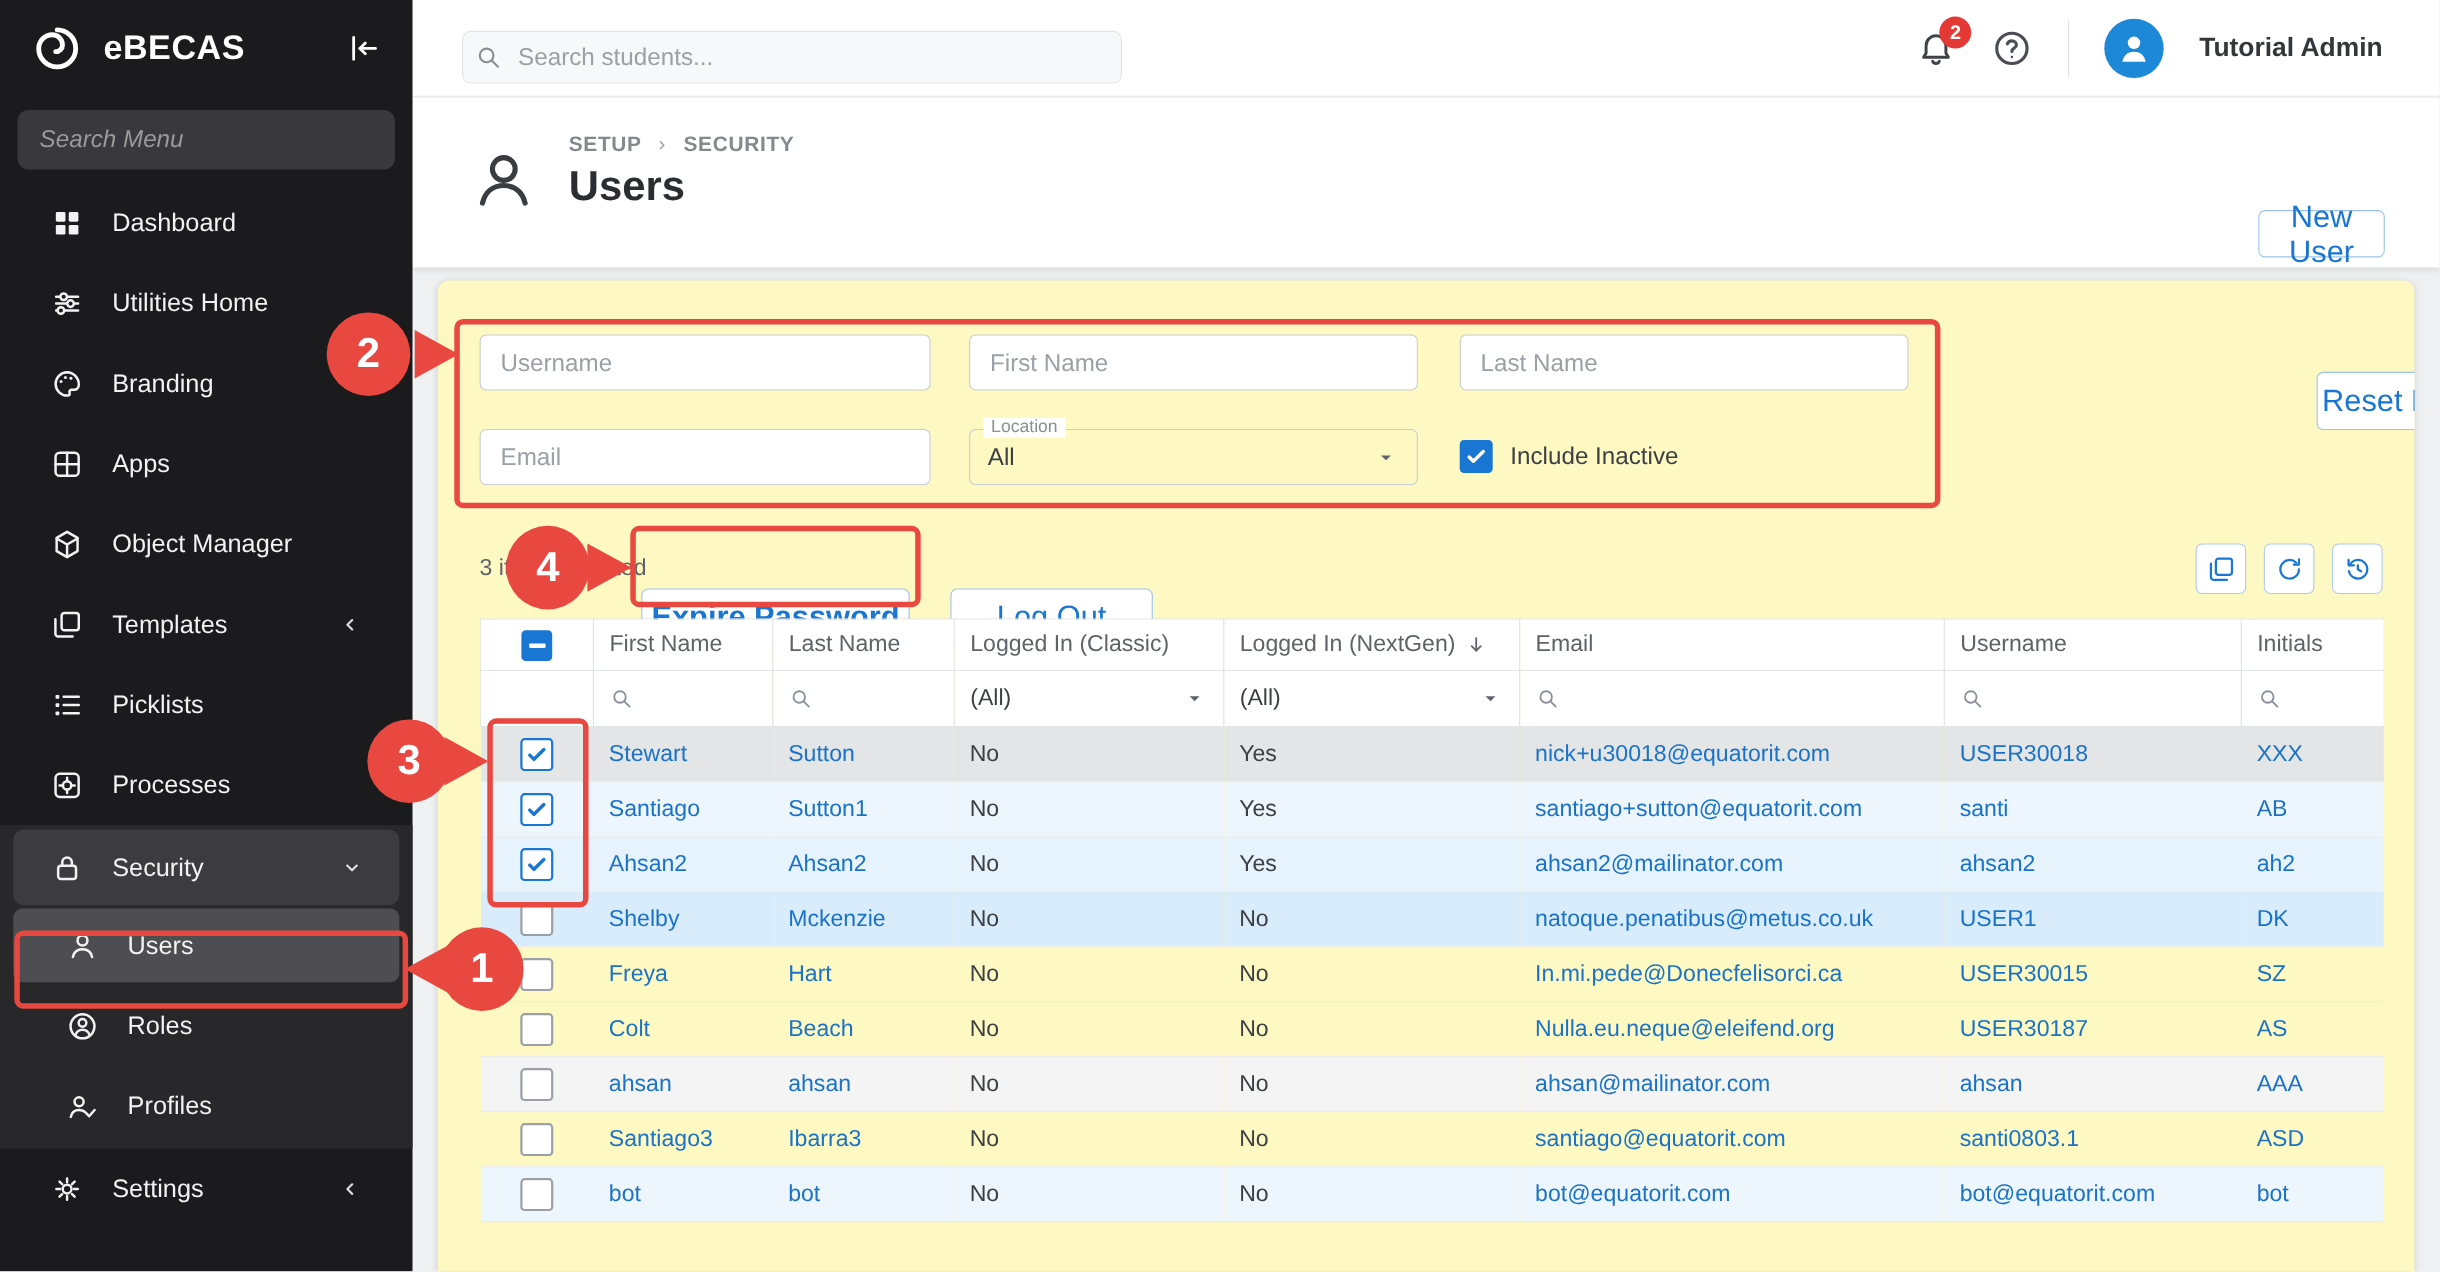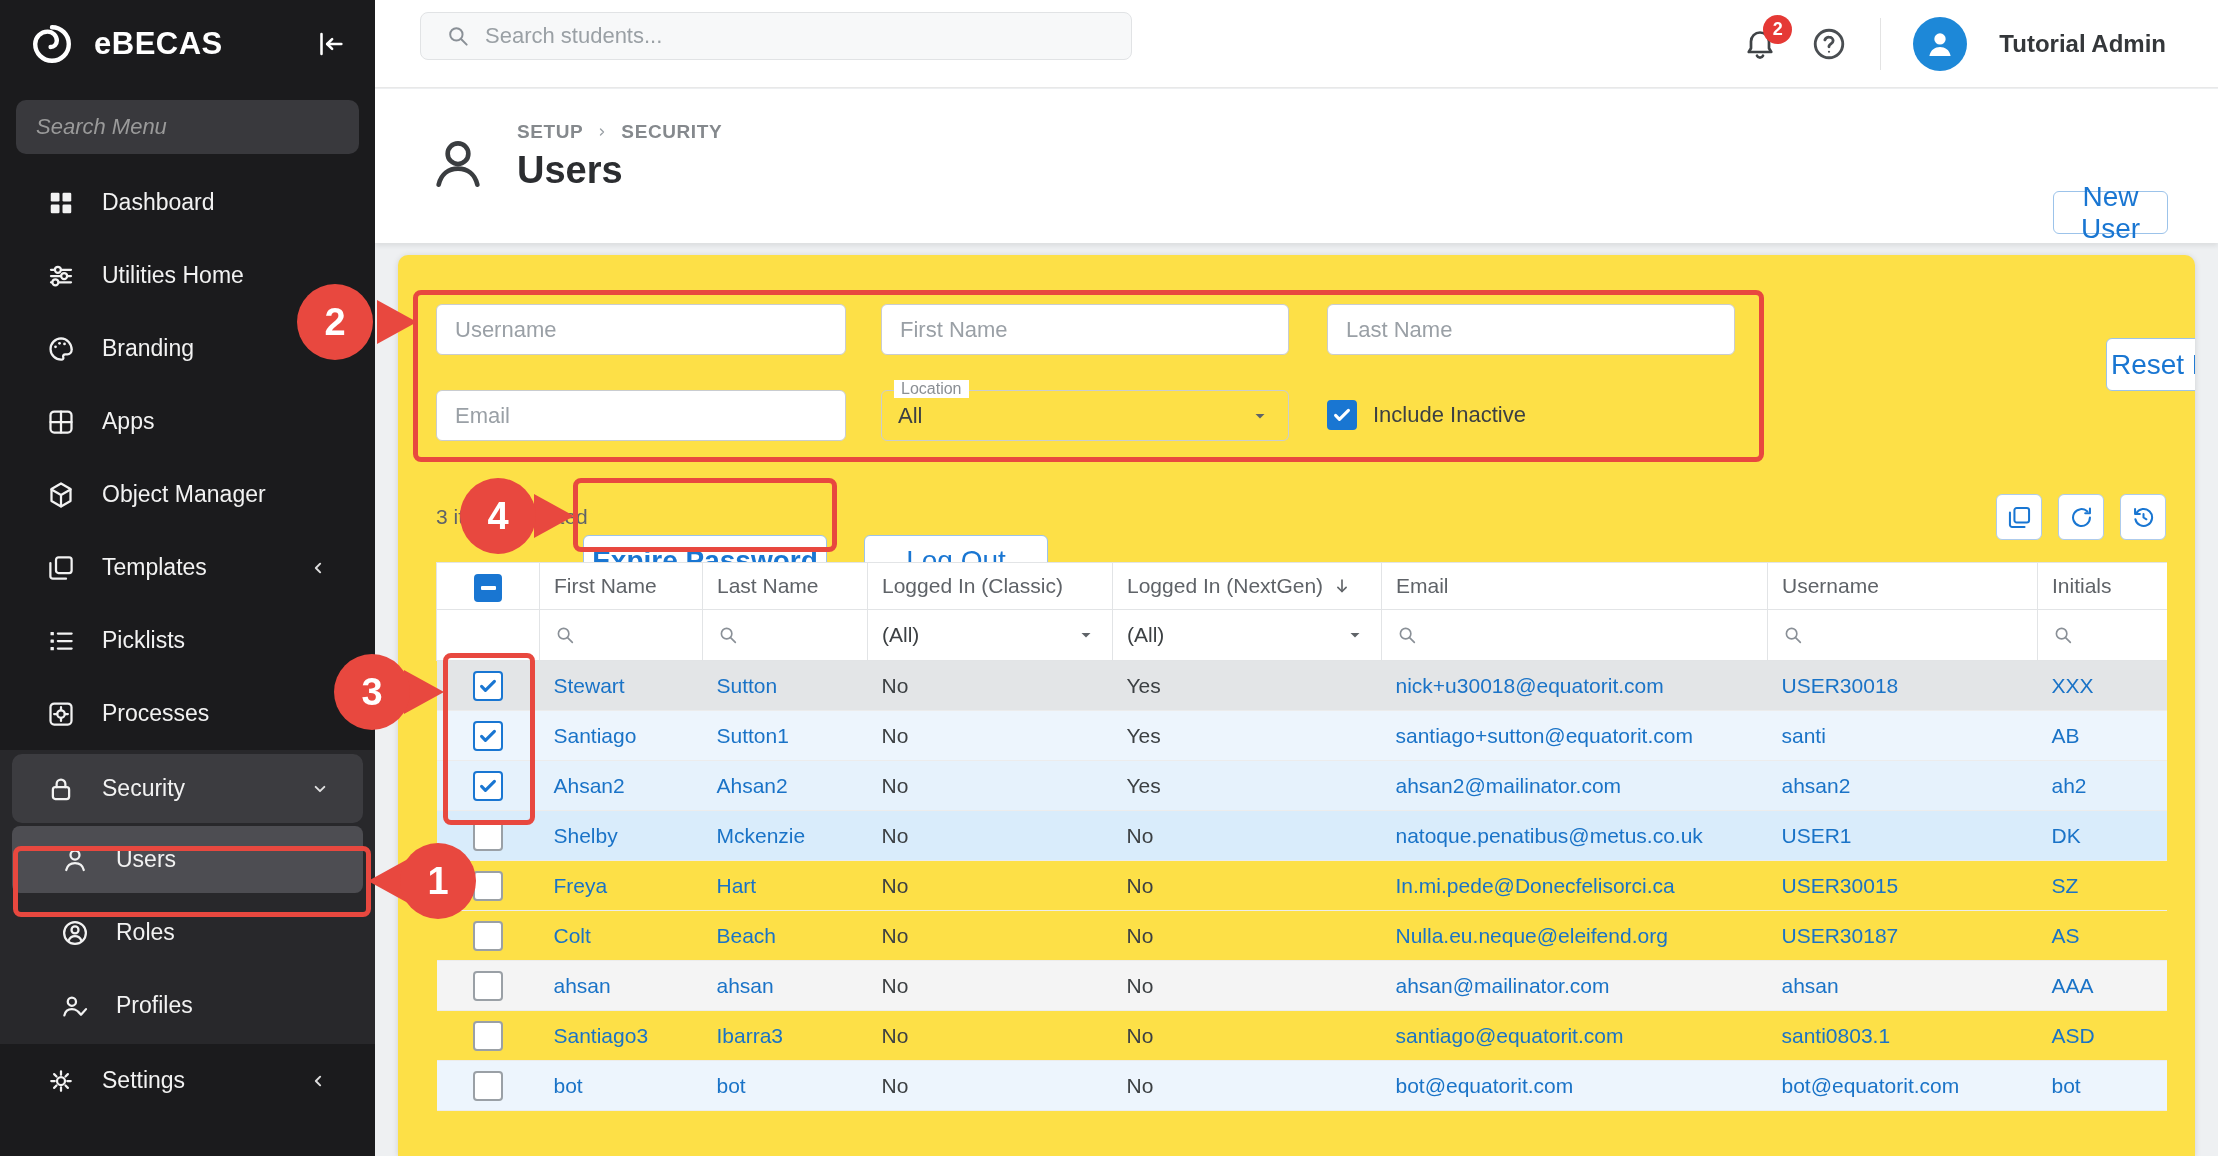--- a/index.html
+++ b/index.html
@@ -22,21 +22,21 @@
   .sb-item .chev { margin-left:auto; width:26px; height:26px; opacity:.9; }
   .sb-group { background:#28282b; padding:2px 0; }
   .sb-item.group-head { height:69px; margin:2px 12px; padding:0 30px 0 34px; background:#3c3c40; border-radius:10px; }
   .sb-item.sub { padding-left:60px; }
   .sb-item.active { height:67px; margin:3px 12px; padding:0 30px 0 48px; background:#4d4d52; border-radius:8px; }
 
   
   .main { position:absolute; left:375px; top:0; width:1843px; height:1156px; background:#eef0f2; }
 
   .topbar { position:absolute; left:0; top:0; width:100%; height:88px; background:#fff; border-bottom:1px solid #e8e8e8; z-index:2; }
-  .top-search { position:absolute; left:45px; top:12px; width:712px; height:48px; background:#f7f8f9; border:1px solid #e1e3e5; border-radius:8px; display:flex; align-items:center; padding:0 24px; gap:14px; color:#8a9097; }
+  .top-search { position:absolute; left:45px; top:28px; width:600px; height:48px; background:#f7f8f9; border:1px solid #e1e3e5; border-radius:8px; display:flex; align-items:center; padding:0 10px; gap:14px; color:#8a9097; }
   .top-search .ic { width:26px; height:26px; flex:none; }
   .top-search input { flex:1; border:none; background:transparent; outline:none; font-size:22px; color:#444; font-family:inherit; }
   .top-search input::placeholder { color:#9aa0a5; }
   .top-right { position:absolute; right:52px; top:0; height:88px; display:flex; align-items:center; gap:32px; }
   .bell-wrap { position:relative; width:36px; height:38px; color:#3f4346; cursor:pointer; }
   .bell-wrap .ic { width:36px; height:36px; }
   .badge { position:absolute; top:-10px; right:-14px; min-width:29px; height:29px; padding:0 7px; background:#e53935; color:#fff; border-radius:15px; font-size:18px; font-weight:700; display:flex; align-items:center; justify-content:center; }
   .help-btn { width:38px; height:38px; color:#4a4e52; cursor:pointer; }
   .help-btn .ic { width:38px; height:38px; }
   .top-divider { width:1px; height:52px; background:#e3e3e3; }
@@ -45,21 +45,21 @@
   .user-name { font-size:24px; font-weight:700; color:#34373a; }
 
   .header-band { position:absolute; left:0; top:89px; width:100%; height:154px; background:#fff; box-shadow:0 3px 5px rgba(0,0,0,.08); z-index:1; }
   .bc-person { position:absolute; left:52px; top:44px; width:62px; height:62px; color:#3a3d40; }
   .crumbs { position:absolute; left:142px; top:32px; display:flex; align-items:center; gap:10px; font-size:19px; font-weight:700; color:#85898d; letter-spacing:.6px; }
   .crumbs .ic { width:18px; height:18px; color:#9aa0a5; }
   .page-title { position:absolute; left:142px; top:60px; font-size:38px; font-weight:700; color:#2b2d30; }
   .btn-outline { background:#fff; border:1px solid #9cc3ea; border-radius:6px; color:#1976d2; font-size:28px; font-family:inherit; cursor:pointer; display:flex; align-items:center; justify-content:center;margin-top:44px; }
   .new-user-btn { position:absolute; right:50px; top:58px; width:115px; height:43px; }
 
-  .card { position:absolute; left:23px; top:255px; width:1797px; height:901px; background:#fde047; border-radius:10px 10px 0 0; box-shadow:0 1px 6px rgba(0,0,0,.13); overflow:hidden; }
+  .card { position:absolute; left:23px; top:255px; width:1797px; height:901px; background:#fef9c3; border-radius:10px 10px 0 0; box-shadow:0 1px 6px rgba(0,0,0,.13); overflow:hidden; }
 
   .f-input { position:absolute; height:51px; border:1px solid #c9ccd0; border-radius:6px; font-size:22px; color:#3c4043; padding:0 18px; outline:none; background:#fff; font-family:inherit; }
   .f-input::placeholder { color:#9aa0a6; }
   .in-username  { left:38px;  top:49px;  width:410px; }
   .in-firstname { left:483px; top:49px;  width:408px; }
   .in-lastname  { left:929px; top:49px;  width:408px; }
   .in-email     { left:38px;  top:135px; width:410px; }
   .reset-btn { position:absolute; left:1708px; top:39px; width:153px; height:53px; }
   .loc-select { position:absolute; left:483px; top:135px; width:408px; height:51px; border:1px solid #c9ccd0; border-radius:6px; display:flex; align-items:center; padding:0 16px; cursor:pointer; }
   .loc-label { position:absolute; top:-11px; left:12px; background:#fff; padding:0 7px; font-size:16px; color:#8a8f94; }

